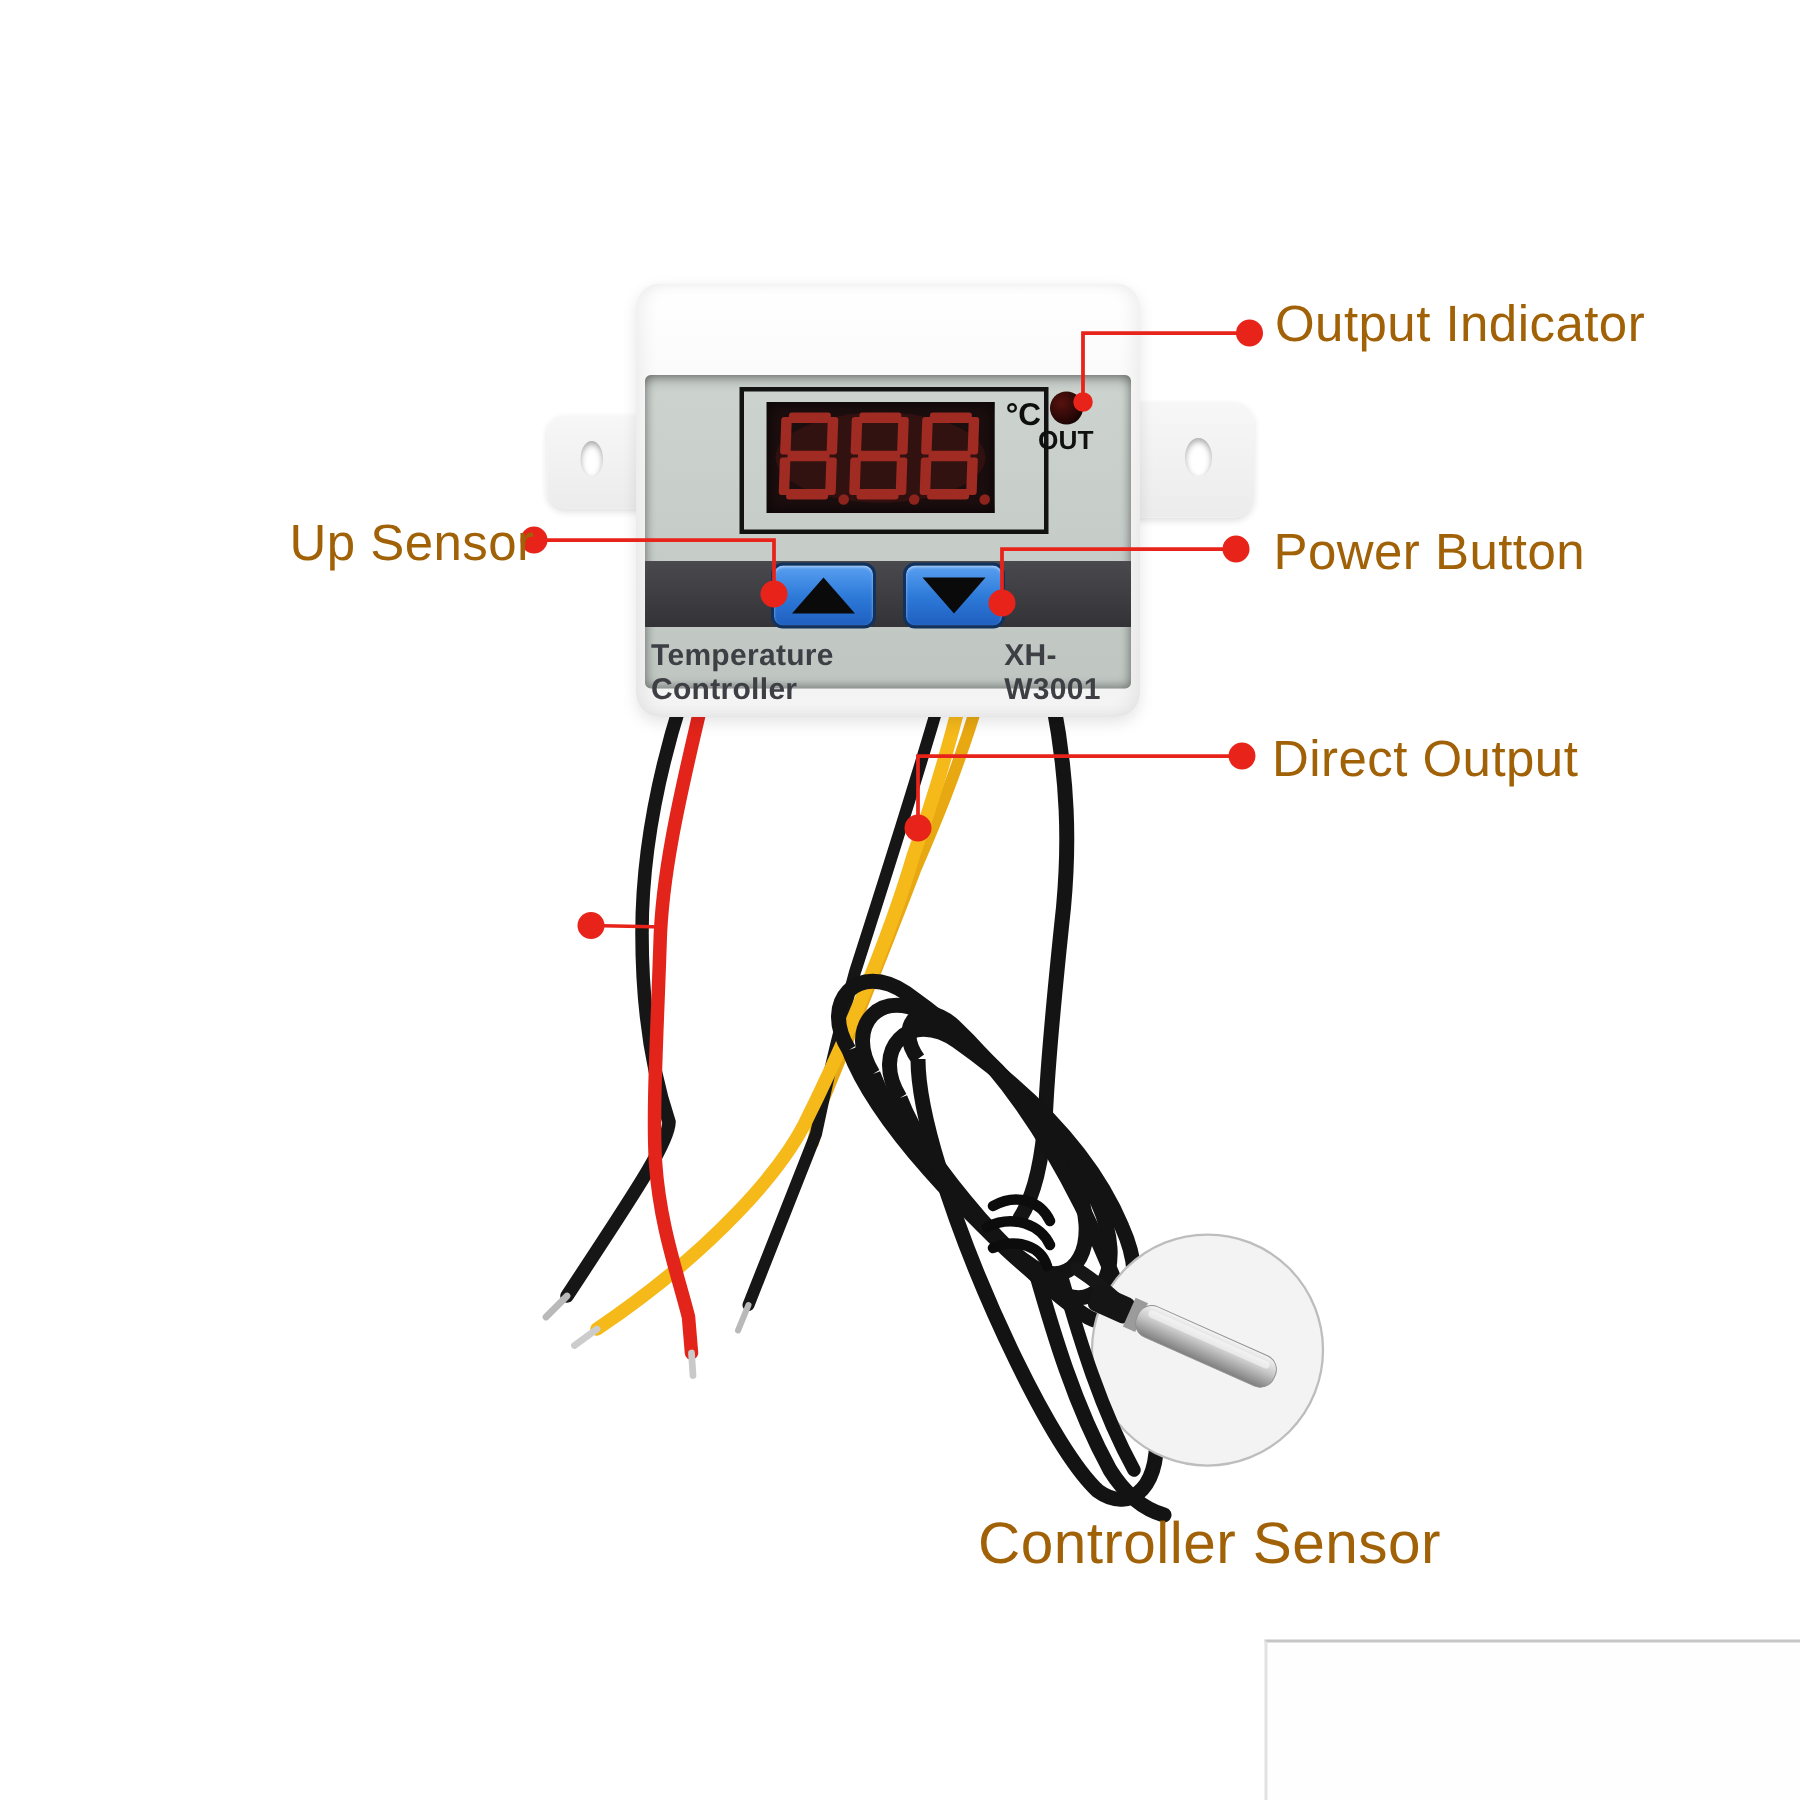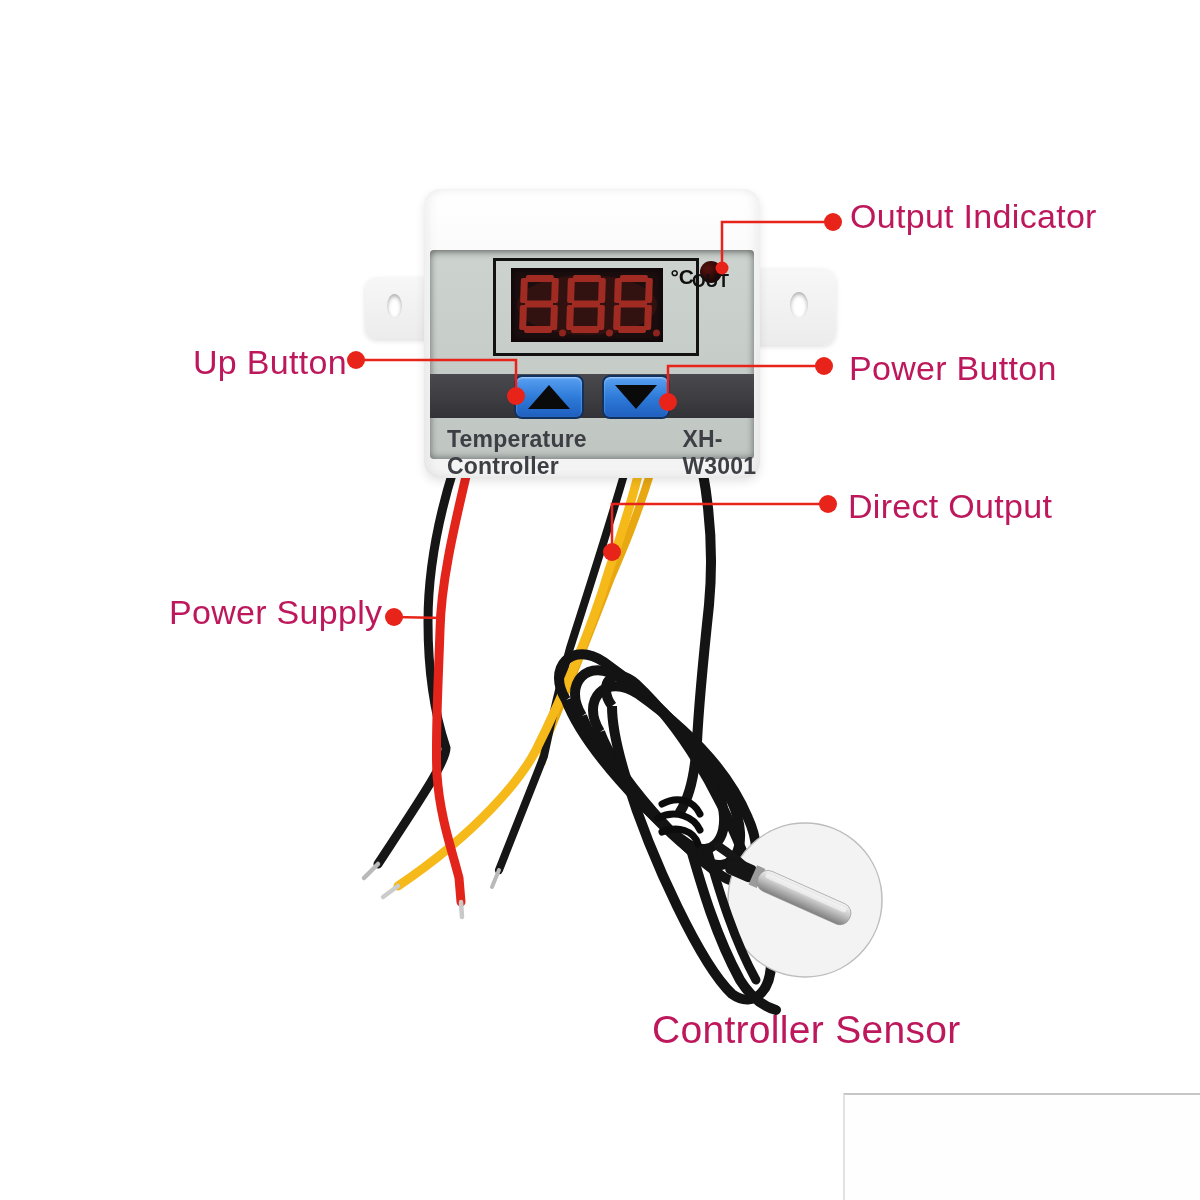--- a/index.html
+++ b/index.html
@@ -2,21 +2,21 @@
 <html><head>
 <meta charset="utf-8">
 <style>
   html,body{margin:0;padding:0;background:#fff;}
   .stage{position:relative;width:1200px;height:1200px;background:#ffffff;overflow:hidden;
          font-family:"Liberation Sans",sans-serif;}
   svg.layer{position:absolute;left:0;top:0;}
   .wires{z-index:1;}
   .annot{z-index:3;}
   .labels{position:absolute;left:0;top:0;width:100%;height:100%;z-index:4;pointer-events:none;}
-  .label{position:absolute;color:#be185d;font-size:34px;white-space:nowrap;letter-spacing:.3px;}
+  .label{position:absolute;color:#a16207;font-size:34px;white-space:nowrap;letter-spacing:.3px;}
   .label-sensor{font-size:39px;}
 
   
   .corner-frame{position:absolute;left:843px;top:1093px;width:357px;height:107px;
     border-top:2px solid #c6c6c6;border-left:2px solid #e2e2e2;background:#fefefe;z-index:0;}
 
   
   .device{position:absolute;left:0;top:0;z-index:2;}
   .ear{position:absolute;background:linear-gradient(180deg,#f7f7f7,#ececec);
        box-shadow:0 2px 5px rgba(0,0,0,.12);}
@@ -33,36 +33,36 @@
   .panel{position:absolute;left:6px;top:61px;width:324px;height:209px;border-radius:4px;
        background:linear-gradient(180deg,#cdd4d0 0%,#c6cdc9 55%,#bfc6c2 100%);
        box-shadow:inset 0 6px 9px -4px rgba(0,0,0,.38), inset 0 -3px 6px rgba(0,0,0,.18),
                   inset 3px 0 6px rgba(0,0,0,.12), inset -3px 0 6px rgba(0,0,0,.12);}
   .bezel{position:absolute;left:63px;top:8px;width:200px;height:92px;border:3px solid #121212;}
   .display{position:absolute;left:15px;top:7px;width:152px;height:74px;background:#1c0e0f;
        box-shadow:inset 0 0 10px rgba(0,0,0,.8);}
   .unit{position:absolute;right:2px;top:4px;font-size:21px;font-weight:bold;color:#0e0e0e;}
   .led{position:absolute;left:270px;top:11px;width:22px;height:22px;border-radius:50%;
        background:radial-gradient(circle at 35% 35%, #57120e, #1c0505 72%);}
-  .out-label{position:absolute;left:262px;top:21px;font-size:17.5px;font-weight:bold;color:#101010;}
+  .out-label{position:absolute;left:262px;top:33px;font-size:17.5px;font-weight:bold;color:#101010;}
   .strip{position:absolute;left:0;top:124px;width:324px;height:44px;
        background:linear-gradient(180deg,#4a494d,#333236);}
   .btn{position:absolute;top:1px;height:40px;border-radius:8px;border:2px solid #11325f;
        background:linear-gradient(180deg,#5aa0f2 0%,#2e7bd9 50%,#1f5fc0 100%);
        display:flex;align-items:center;justify-content:center;
        box-shadow:inset 0 1px 2px rgba(255,255,255,.55);}
   .btn-up{left:84px;width:66px;}
   .btn-down{left:172px;width:64px;}
   .tri{width:0;height:0;}
   .tri-up{border-left:21px solid transparent;border-right:21px solid transparent;
           border-bottom:24px solid #0a0a0a;}
   .tri-down{border-left:21px solid transparent;border-right:21px solid transparent;
           border-top:24px solid #0a0a0a;}
-  .caption{position:absolute;left:17px;top:176px;width:324px;display:flex;justify-content:center;
-          gap:35px;font-size:23px;font-weight:bold;color:#3e3f44;letter-spacing:.2px;}
+  .caption{position:absolute;left:4px;top:176px;width:324px;display:flex;justify-content:center;
+          gap:35px;font-size:20px;font-weight:bold;color:#3e3f44;letter-spacing:.2px;}
 </style>
 </head>
 <body>
 
 <div class="stage">
 
   <div class="corner-frame"></div>
 
   <svg class="layer wires" width="1200" height="1200" viewBox="0 0 1200 1200">
     <defs>
@@ -187,20 +187,19 @@
       <circle cx="824" cy="366" r="9"></circle>
       <circle cx="668" cy="402" r="9"></circle>
       <circle cx="828" cy="504" r="9"></circle>
       <circle cx="612" cy="552" r="9"></circle>
       <circle cx="394" cy="617" r="9"></circle>
     </g>
   </svg>
 
   <div class="labels">
     <div class="label" style="left:850px;top:197px;">Output Indicator</div>
-    <div class="label" style="left:193px;top:343px;">Up Button</div>
+    <div class="label" style="left:193px;top:343px;">Up Sensor</div>
     <div class="label" style="left:849px;top:349px;">Power Button</div>
     <div class="label" style="left:848px;top:487px;">Direct Output</div>
-    <div class="label" style="left:169px;top:593px;">Power Supply</div>
     <div class="label label-sensor" style="left:652px;top:1008px;">Controller Sensor</div>
   </div>
 
 </div>
 
 </body></html>

